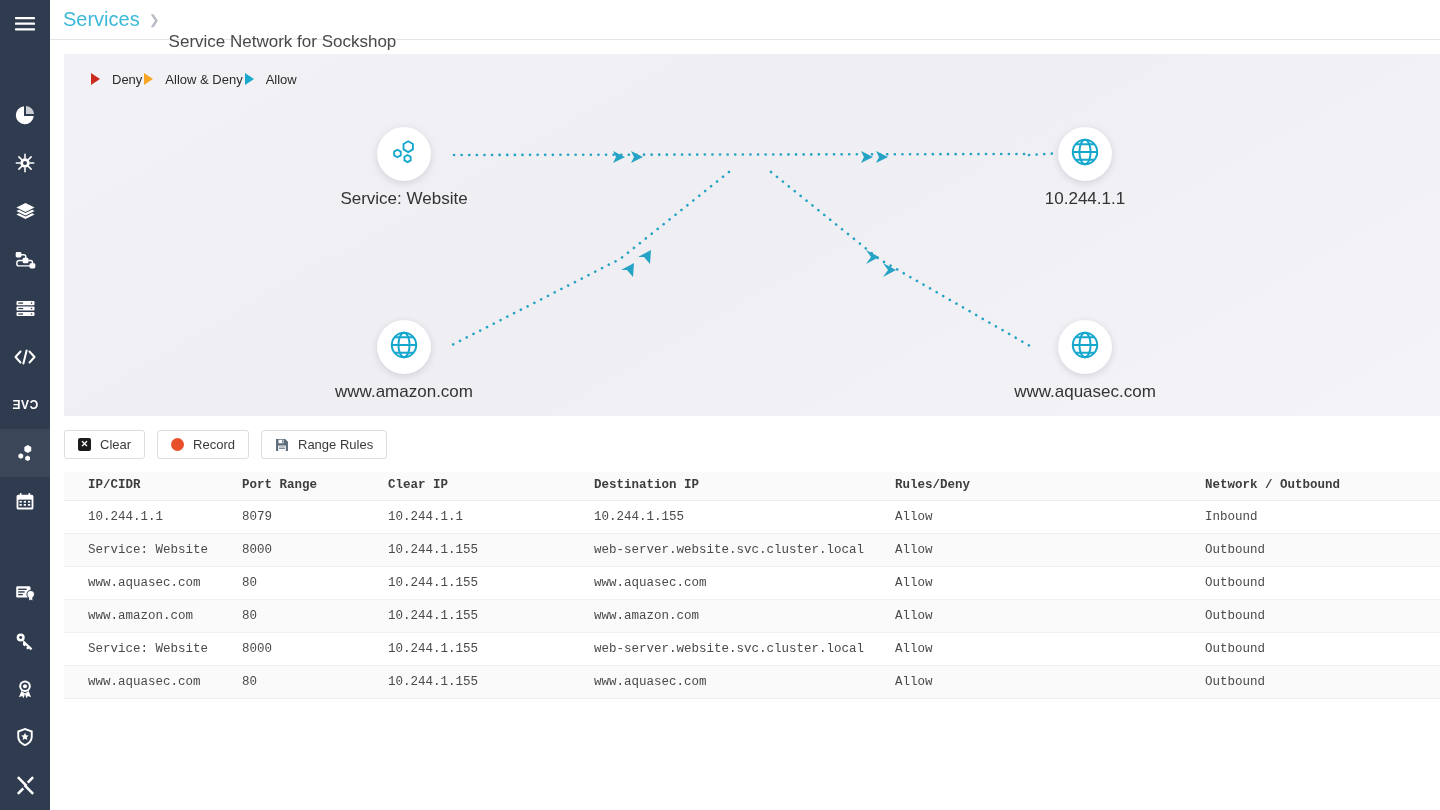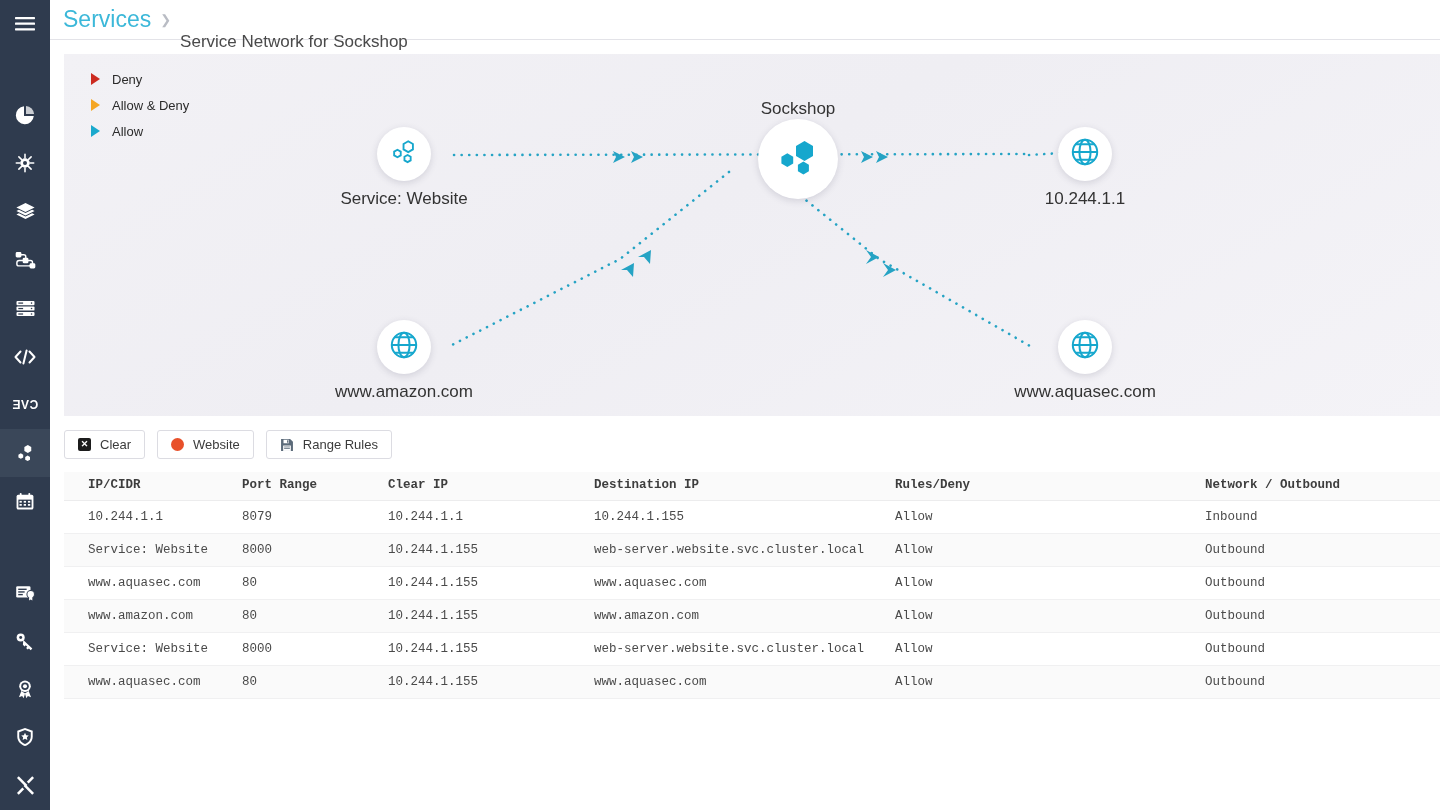--- a/index.html
+++ b/index.html
@@ -34,37 +34,37 @@
   
   #header {
     position: absolute; left: 50px; top: 0;
     width: 1390px; height: 40px;
     background: #ffffff;
     display: flex; align-items: center;
     padding-left: 13px;
     border-bottom: 1px solid #e3e3e8;
   }
   .crumb-link {
-    font-size: 23px; color: #3cb8d9; cursor: pointer;
+    font-size: 20px; color: #3cb8d9; cursor: pointer;
   }
   .crumb-sep {
     font-size: 13px; color: #b9bcc4; margin: 0 9px 0 9px;
   }
   .crumb-title { font-size: 17px; color: #4a4a4a; margin-top: 44px; }
 
   
   #diagram {
     position: absolute; left: 64px; top: 54px;
     width: 1376px; height: 362px;
     background: linear-gradient(150deg, #f2f1f5 0%, #efeef3 45%, #f4f3f7 100%);
     overflow: hidden;
   }
   #legend {
     position: absolute; left: 25px; top: 16px;
-    display: flex; flex-direction: column; gap: 8px;
+    display: flex; flex-direction: row; gap: 0;
   }
   .legend-row { display: flex; align-items: center; height: 18px; }
   .legend-arrow {
     width: 0; height: 0;
     border-top: 6px solid transparent;
     border-bottom: 6px solid transparent;
     border-left: 9px solid #000;
     margin-right: 12px; margin-left: 2px;
   }
   .legend-label { font-size: 13px; color: #2b2b2b; }
@@ -369,32 +369,20 @@
       <path d="M 812 97 L 824 103 L 812 109 L 815 103 Z"></path>
 
       <path d="M 574 203 L 587 196 L 586 210 L 580 203 Z"></path>
       <path d="M 557 216 L 570 209 L 569 223 L 563 216 Z"></path>
 
       <path d="M 802 196 L 815 203 L 802 210 L 807 203 Z"></path>
       <path d="M 819 209 L 832 216 L 819 223 L 824 216 Z"></path>
     </g>
   </svg>
 
-  <div class="node" style="left:694px; top:65px;">
-    <div class="node-title" style="top:-20px;">Sockshop</div>
-    <div class="node-circle" style="width:80px;height:80px;">
-      <span>
-        <svg width="46" height="46" viewBox="0 0 46 46" fill="#16a7cd">
-          <path d="M29.5 7 38 12v10l-8.5 5-8.5-5V12z"></path>
-          <path d="M12.3 19.3l5.9 3.4v6.8l-5.9 3.4-5.9-3.4v-6.8z"></path>
-          <path d="M28.4 27.6l5.5 3.2v6.4l-5.5 3.2-5.5-3.2v-6.4z"></path>
-        </svg>
-      </span>
-    </div>
-  </div>
 
   <div class="node" style="left:313px; top:73px;">
     <div class="node-circle" style="width:54px;height:54px;">
       <span>
         <svg width="30" height="30" viewBox="0 0 32 32" fill="none" stroke="#16a7cd" stroke-width="2">
           <path d="M20.5 4.5 25.5 7.4v5.8l-5 2.9-5-2.9V7.4z"></path>
           <path d="M9 13.6l3.5 2v4l-3.5 2-3.5-2v-4z"></path>
           <path d="M19.8 19.2l3.3 1.9v3.8l-3.3 1.9-3.3-1.9v-3.8z"></path>
         </svg>
       </span>
@@ -442,21 +430,21 @@
   </div>
 </div>
 
 <div id="toolbar">
   <div class="tbtn">
     <span class="ico-clear">✕</span>
     <span>Clear</span>
   </div>
   <div class="tbtn">
     <span class="ico-record"></span>
-    <span>Website</span>
+    <span>Record</span>
   </div>
   <div class="tbtn">
     <span class="ico-save">
       <svg width="14" height="14" viewBox="0 0 16 16" fill="#5c6b7a">
         <path d="M1.2 1.2h10.4L14.8 4.4v10.4H1.2z"></path>
         <rect x="4" y="2" width="6" height="4" fill="#ffffff"></rect>
         <rect x="8.1" y="2.6" width="1.4" height="2.8" fill="#5c6b7a"></rect>
         <rect x="3.6" y="8.6" width="8.8" height="6.2" fill="#ffffff"></rect>
         <rect x="4.7" y="9.8" width="6.6" height="0.9" fill="#5c6b7a"></rect>
         <rect x="4.7" y="11.5" width="6.6" height="0.9" fill="#5c6b7a"></rect>

